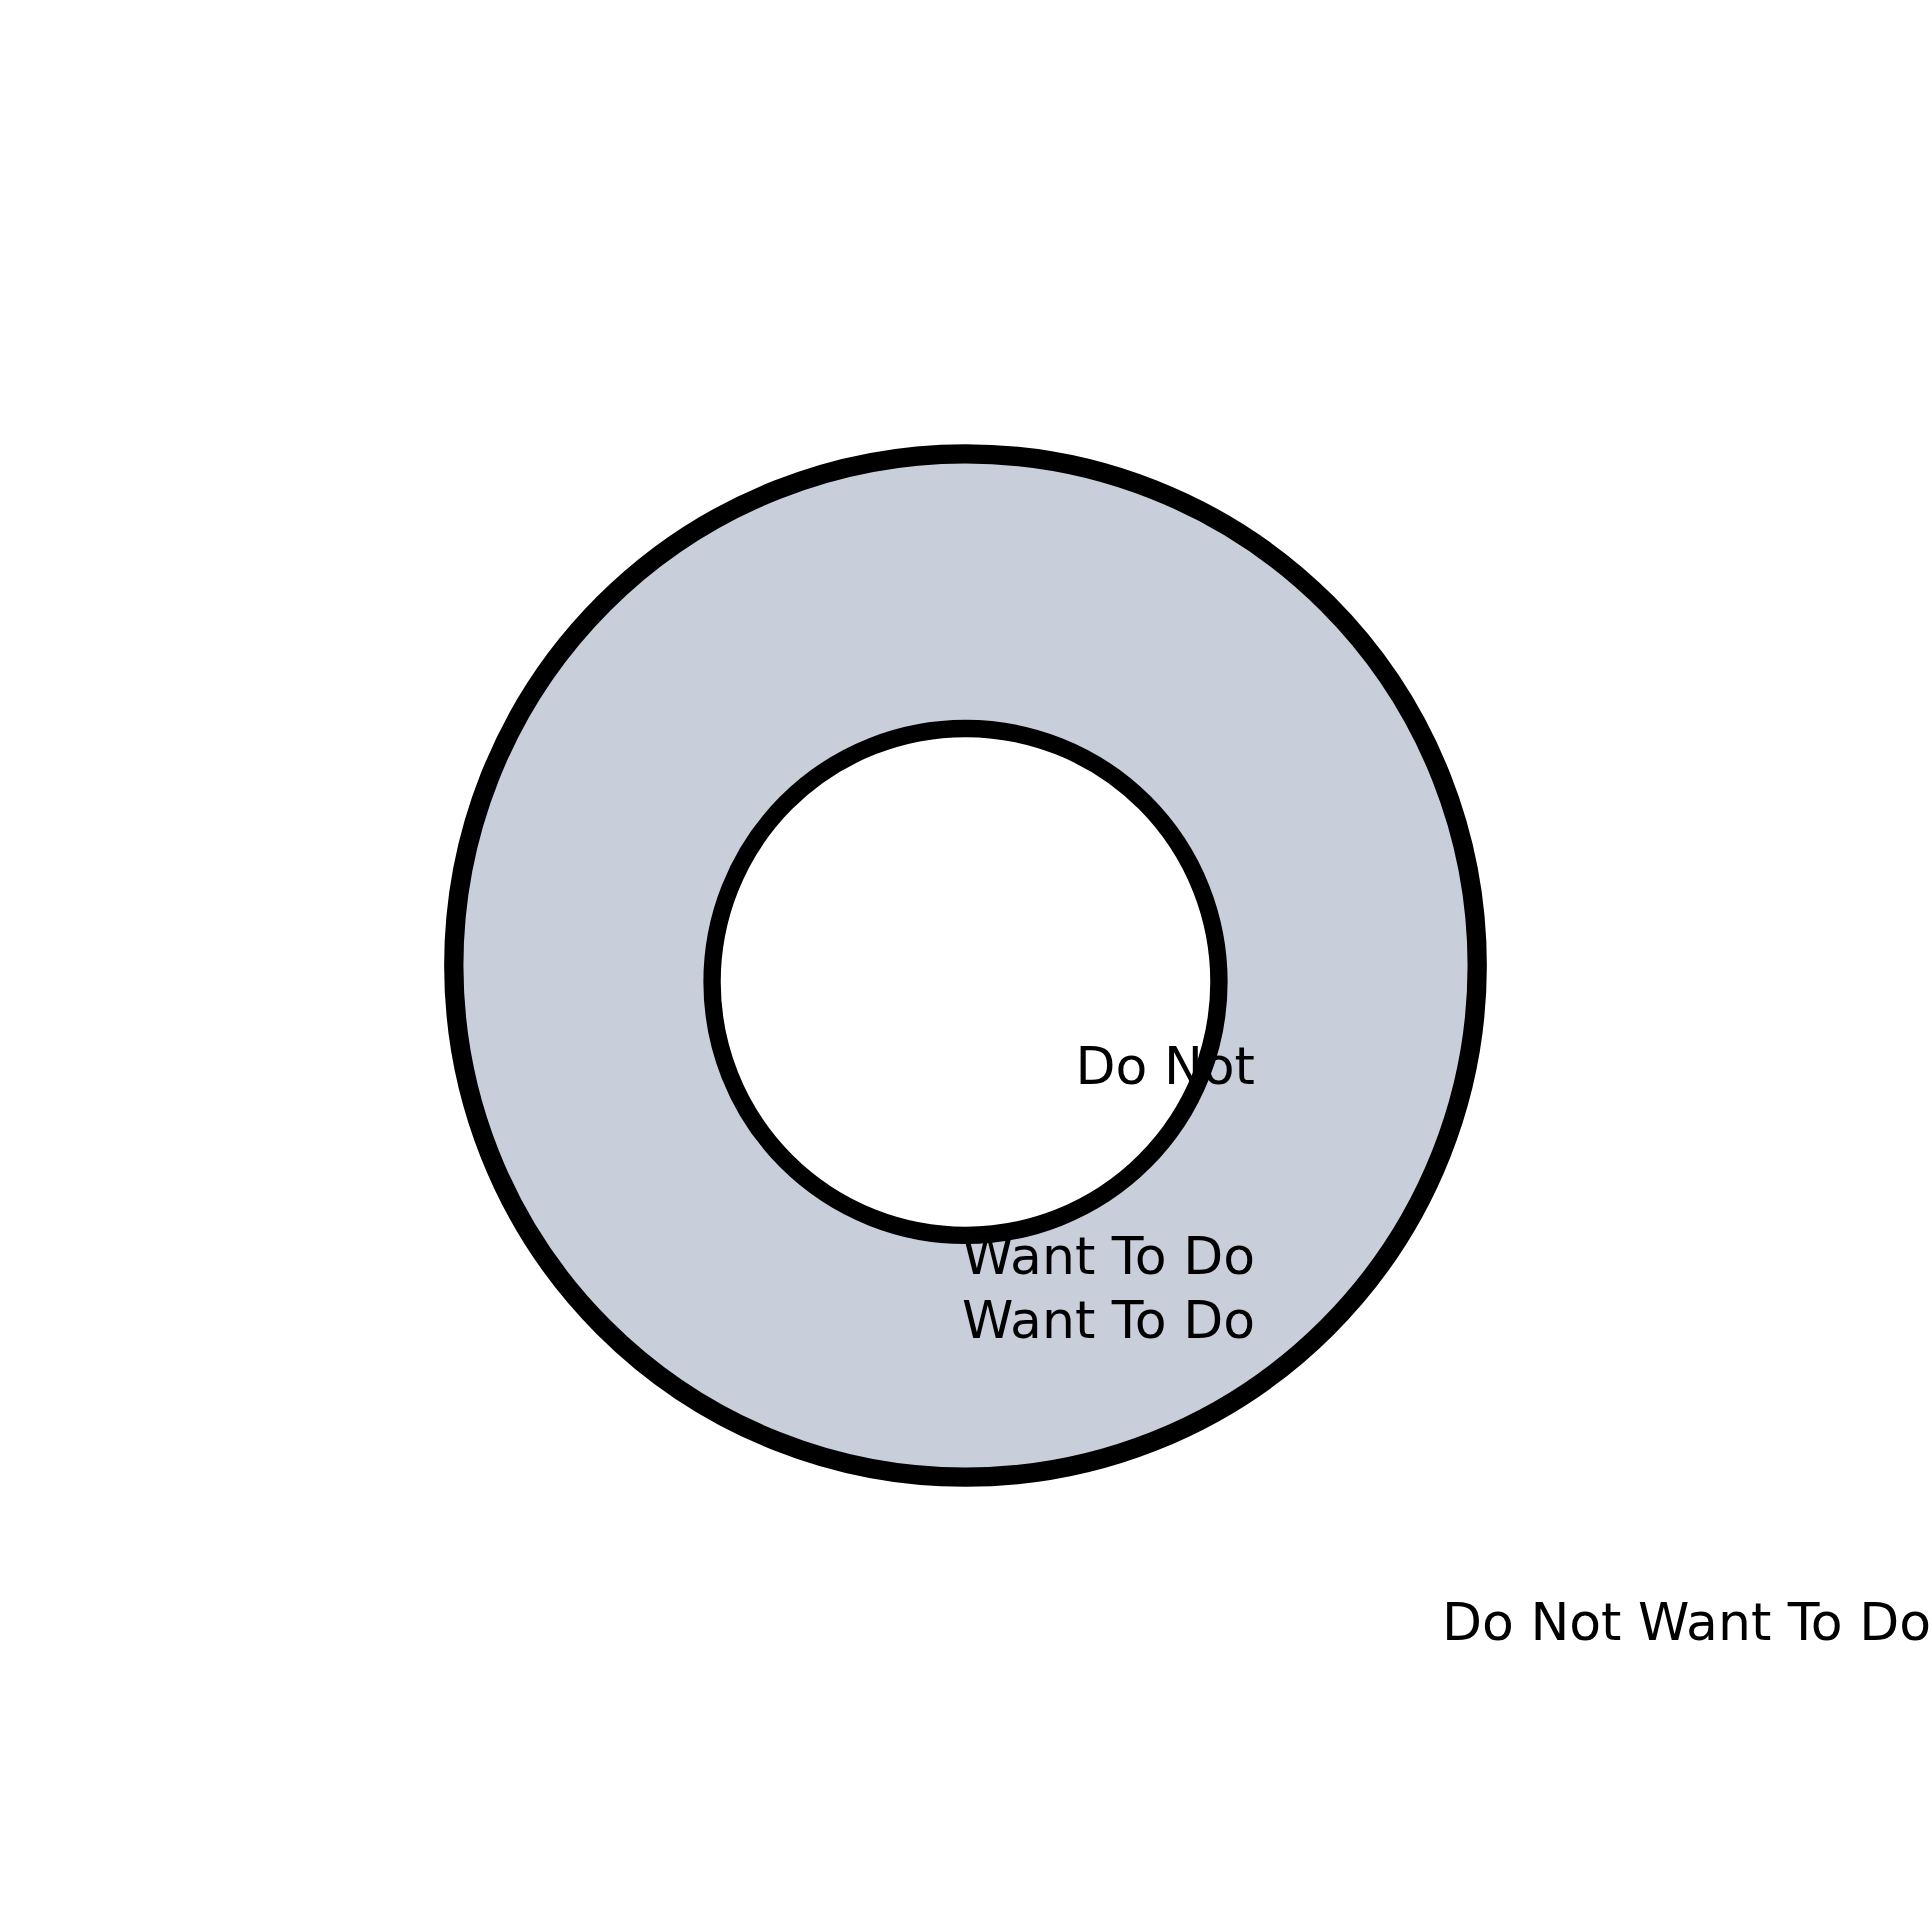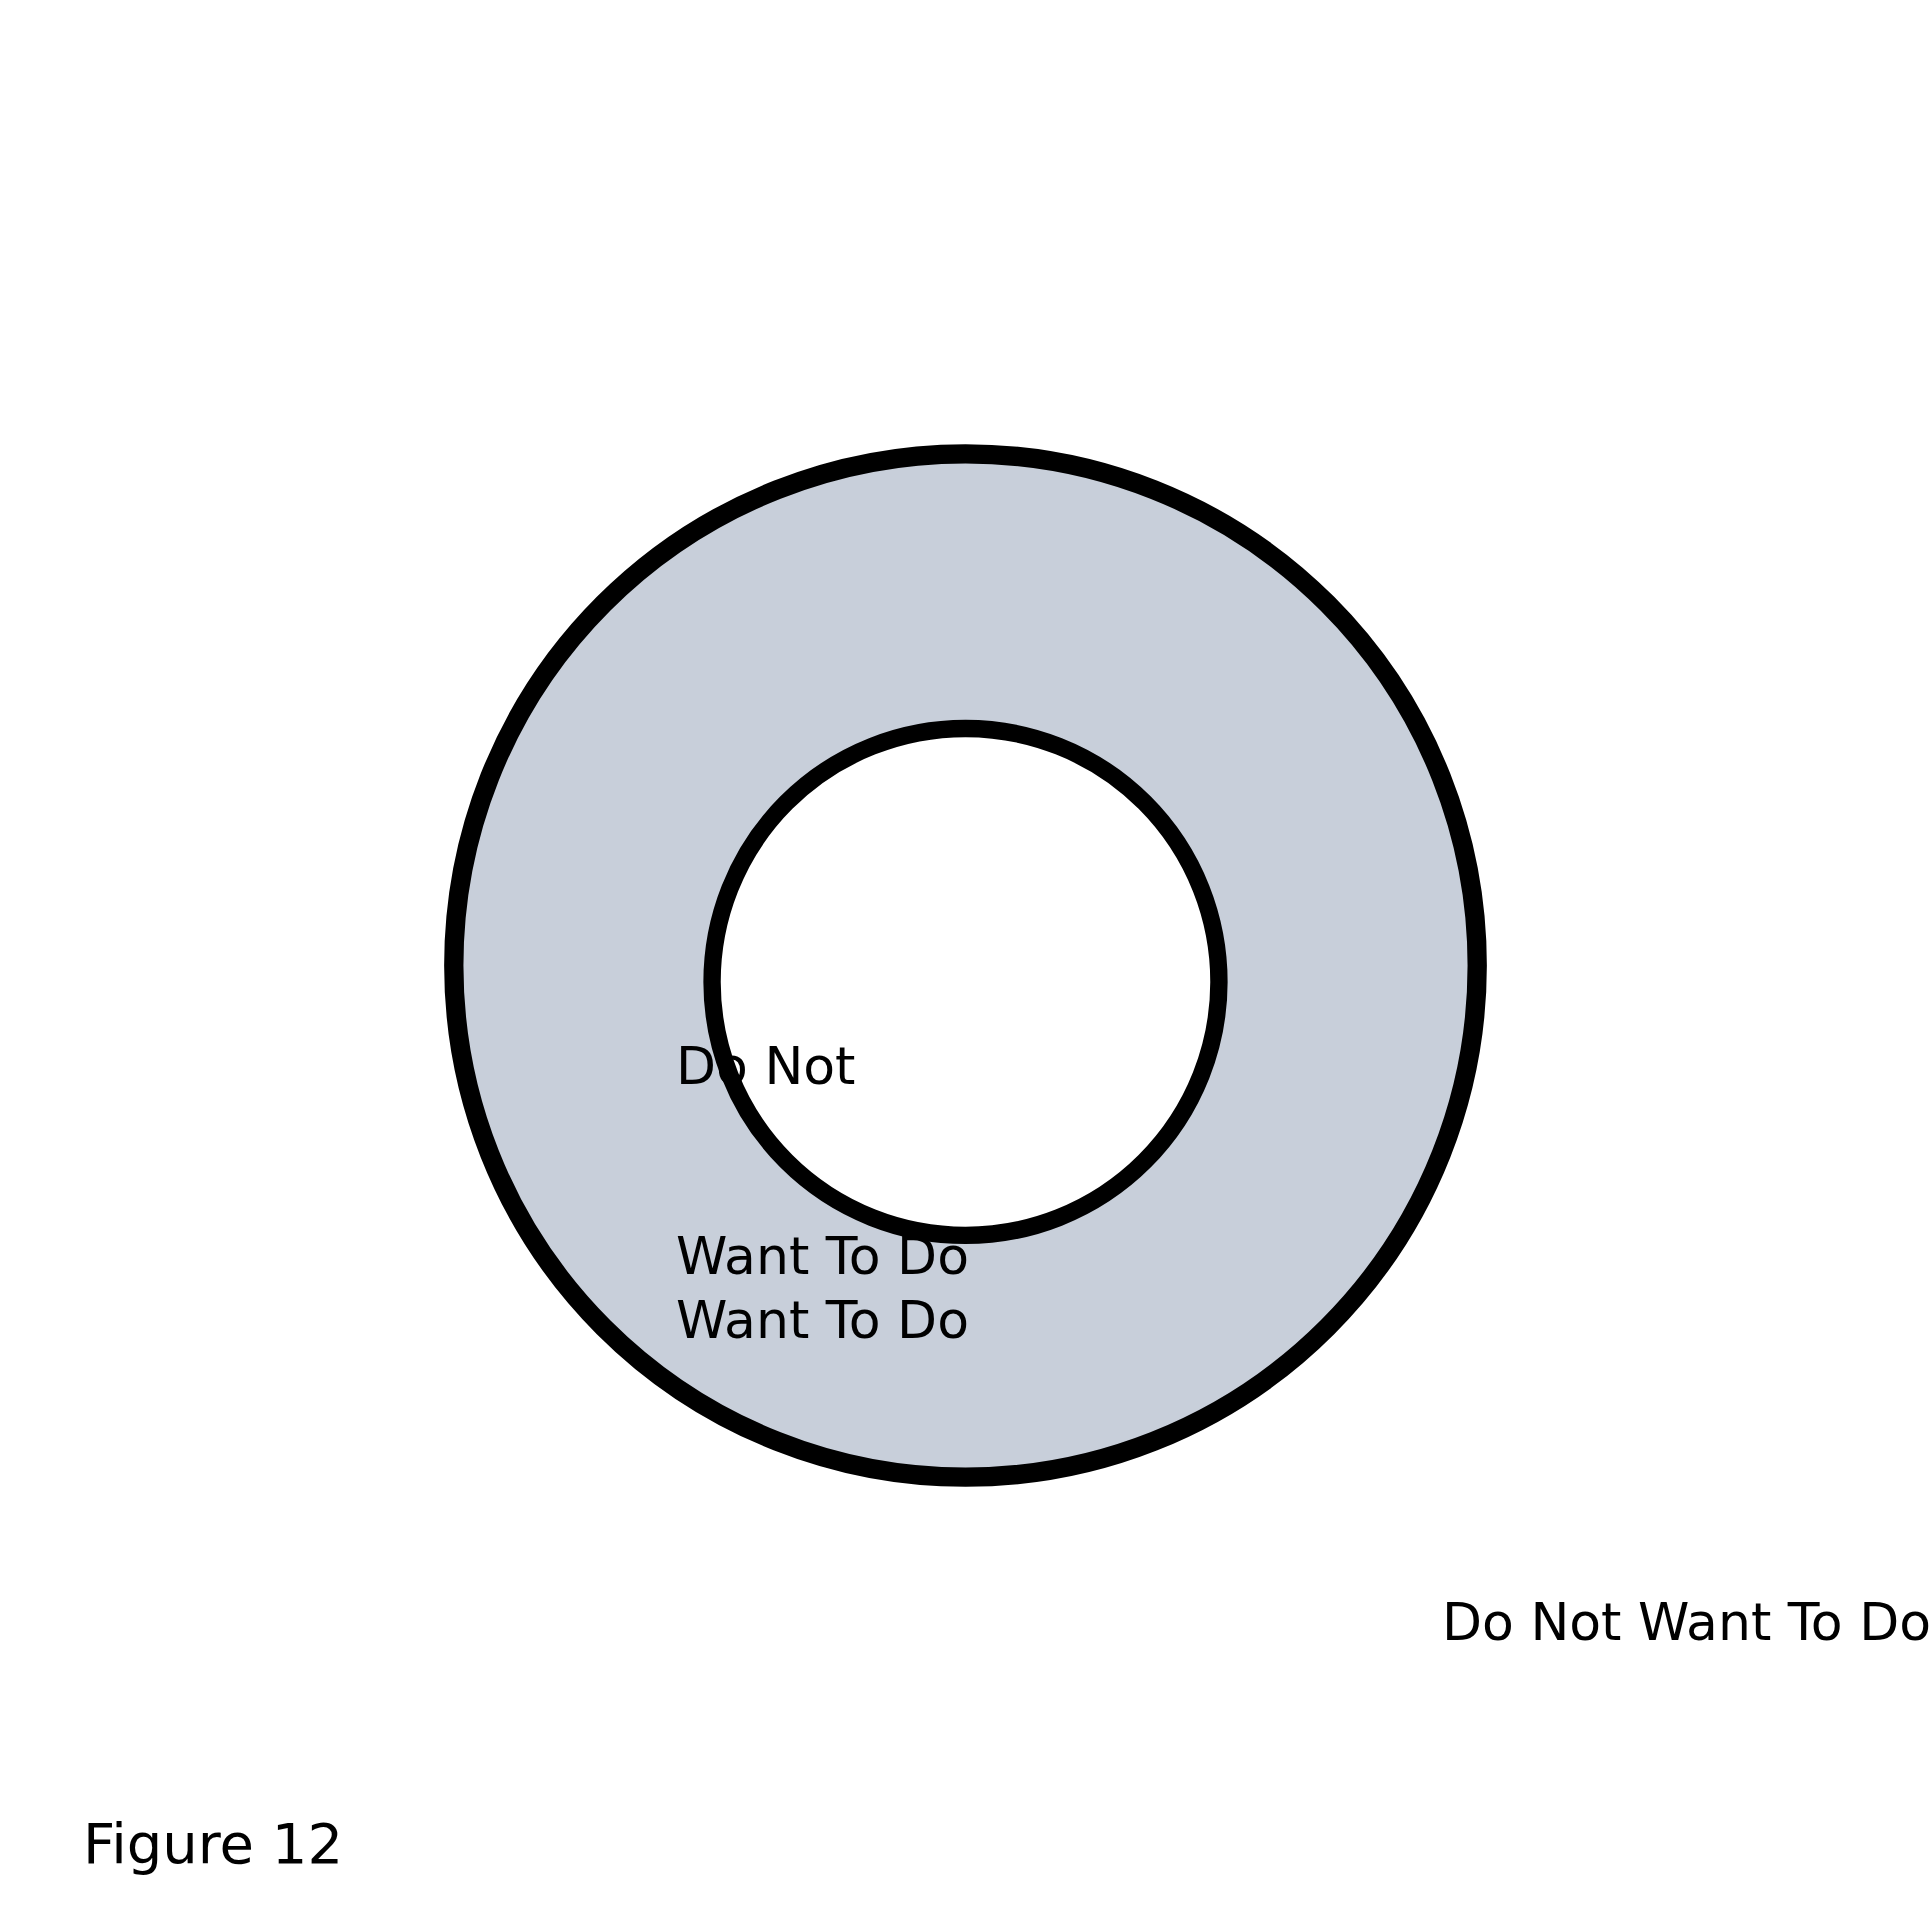--- a/index.html
+++ b/index.html
@@ -52,21 +52,21 @@
     left: 0;
     top: 0;
     width: 1931px;
     height: 1931px;
     display: block;
   }
 
   
   .donut-label {
     position: absolute;
-    text-align: left;
+    text-align: right;
     font-family: "DejaVu Sans", "Liberation Sans", sans-serif;
     font-weight: 400;
     color: #000000;
     white-space: pre;
   }
 
   #inner-label {
     left: 676px;
     top: 908px;
     width: 579px;
@@ -130,16 +130,15 @@
     <div id="inner-label" class="donut-label">
       <span class="line">Do Not</span>
       <span class="line">Want To Do</span>
     </div>
 
     <div id="ring-label" class="donut-label">Want To Do</div>
   </div>
 
   <div id="donut-caption">Do Not Want To Do</div>
 
-  <div id="figure-number">Figure 12</div>
 
 </div>
 
 
 </body></html>

